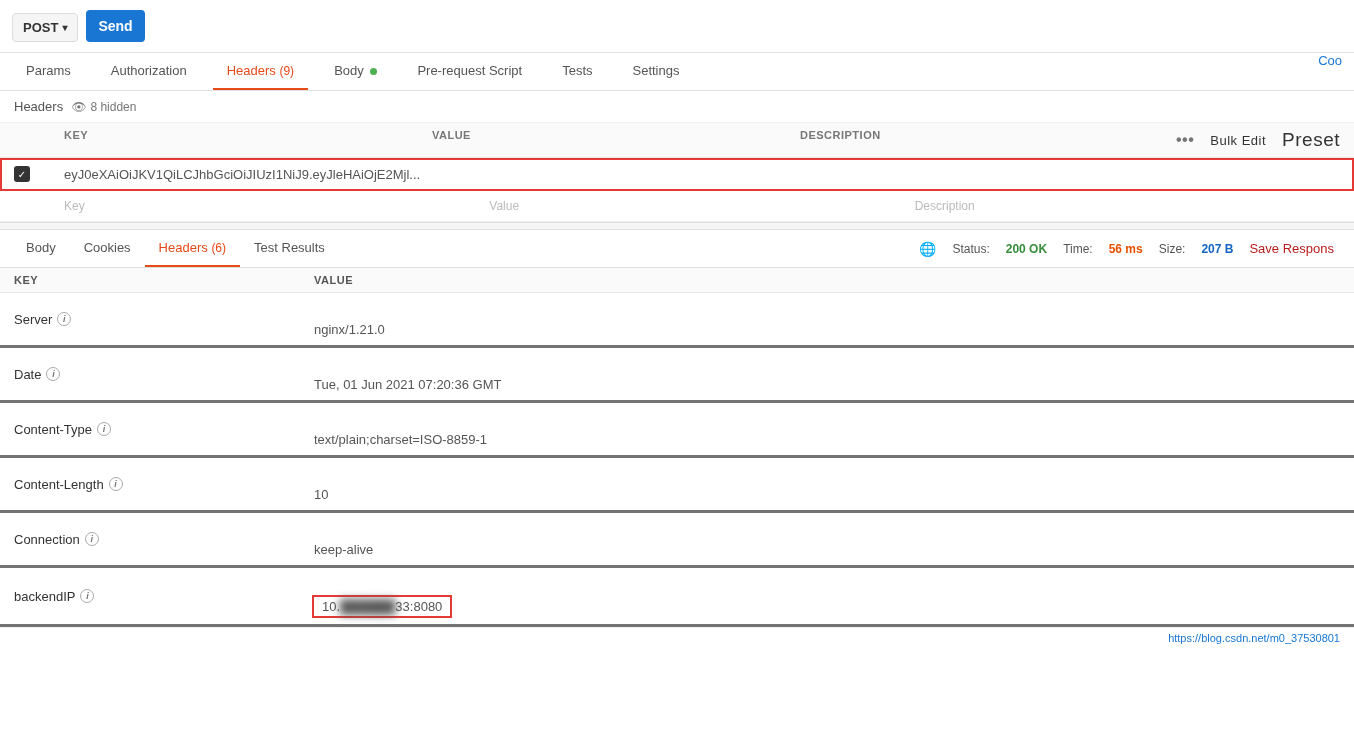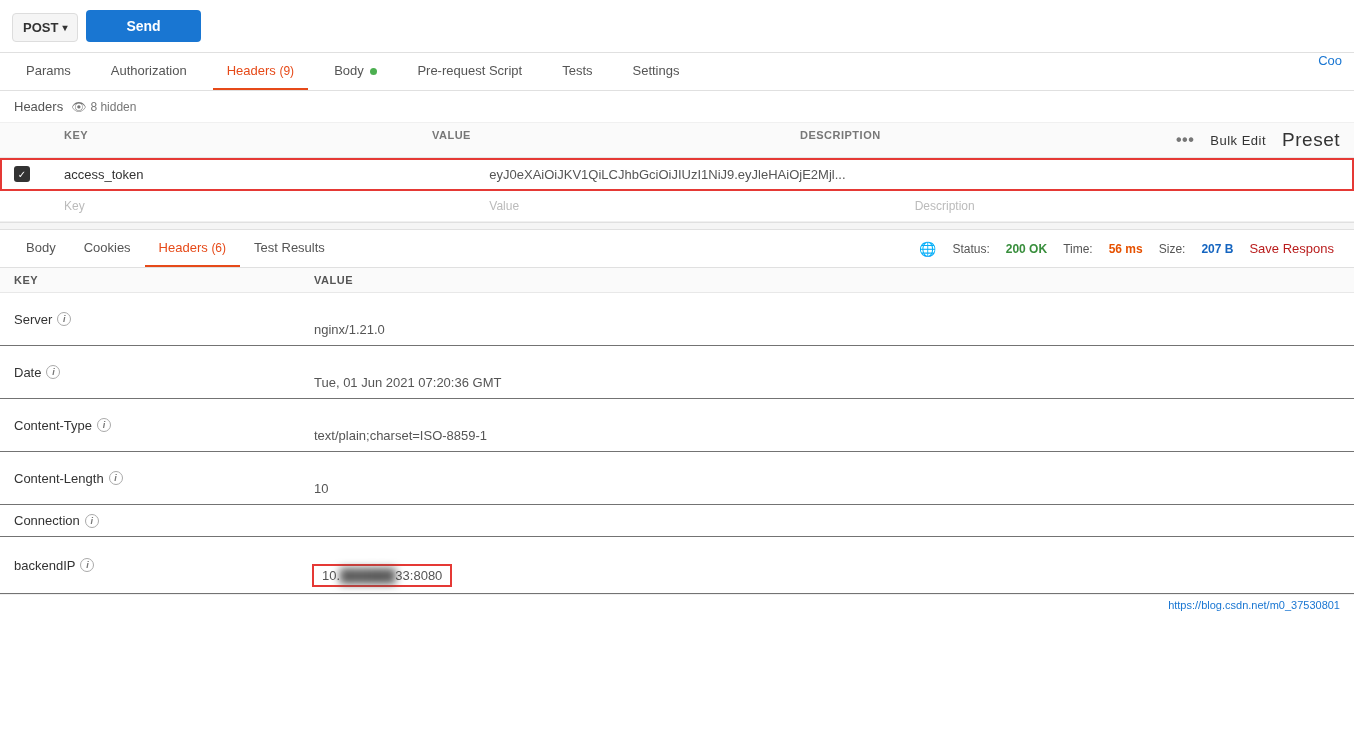--- a/index.html
+++ b/index.html
@@ -36,21 +36,21 @@
       color: #333;
       background: #fff;
       overflow: hidden;
       white-space: nowrap;
     }
     .send-btn {
       background: #1976d2;
       color: #fff;
       border: none;
       border-radius: 4px;
-      padding: 8px 40px;
+      padding: 8px 12px;
       font-size: 14px;
       font-weight: 600;
       cursor: pointer;
     }
 
     
     .tabs {
       display: flex;
       align-items: flex-start;
       padding: 0 12px;
@@ -214,21 +214,21 @@
       font-weight: 700;
       color: #555;
       letter-spacing: 0.5px;
       border-bottom: 1px solid #e8e8e8;
       background: #fafafa;
     }
     .response-table-row {
       display: grid;
       grid-template-columns: 300px 1fr;
       padding: 8px 14px;
-      border-bottom: 1px solid #737373;
+      border-bottom: 3px solid #737373;
       align-items: center;
     }
     .rkey { font-size: 13px; color: #333; display: flex; align-items: center; gap: 5px; }
     .rval { font-size: 13px; color: #555; margin-top: 21px; }
     .info-icon {
       display: inline-flex;
       align-items: center;
       justify-content: center;
       width: 14px;
       height: 14px;
@@ -296,21 +296,20 @@
     <span class="more-icon">•••</span>
     <span class="bulk-edit-btn">Bulk Edit</span>
     <span class="preset-btn">Preset</span>
   </div>
 </div>
 
 <div class="table-row highlighted">
   <div>
     <div class="checkbox">✓</div>
   </div>
-  <div class="key-cell">access_token</div>
   <div class="value-cell">eyJ0eXAiOiJKV1QiLCJhbGciOiJIUzI1NiJ9.eyJleHAiOjE2Mjl...</div>
   <div></div>
   <div></div>
 </div>
 
 <div class="table-row">
   <div></div>
   <div class="empty-row">Key</div>
   <div class="empty-row">Value</div>
   <div class="empty-row">Description</div>
@@ -374,20 +373,21 @@
     <span class="info-icon">i</span>
   </div>
   <div class="rval">10</div>
 </div>
 
 <div class="response-table-row">
   <div class="rkey">
     <span>Connection</span>
     <span class="info-icon">i</span>
   </div>
+  <div class="rval">keep-alive</div>
 </div>
 
 <div class="response-table-row">
   <div class="rkey">
     <span>backendIP</span>
     <span class="info-icon">i</span>
   </div>
   <div class="rval">
     <span style="outline:2px solid #e53935; display:inline-block; padding:2px 8px;">
       <span>10.</span><span style="filter:blur(4px)">██████</span><span>33:8080</span>

